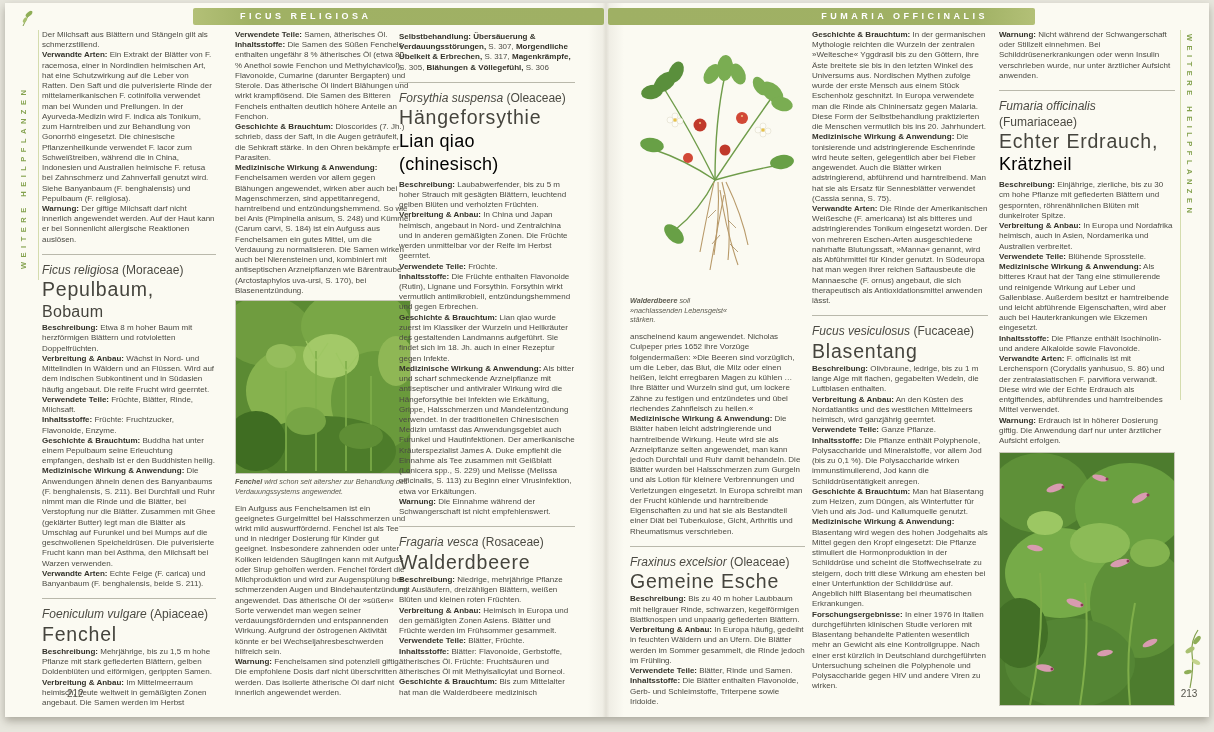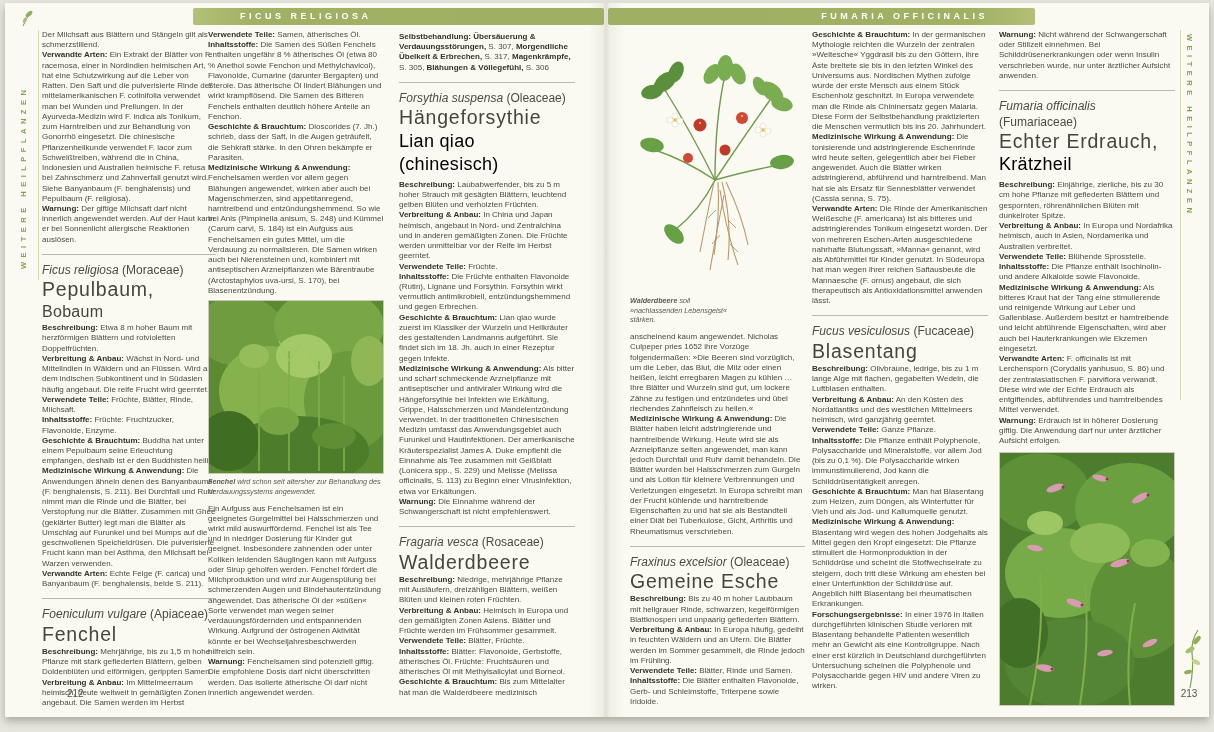--- a/index.html
+++ b/index.html
@@ -83,21 +83,21 @@
   <p class="para"><span class="lead">Geschichte &amp; Brauchtum:</span> <span>Buddha hat unter einem Pepulbaum seine Erleuchtung empfangen, deshalb ist er den Buddhisten heilig.</span></p>
   <p class="para"><span class="lead">Medizinische Wirkung &amp; Anwendung:</span> <span>Die Anwendungen ähneln denen des Banyanbaums (F. benghalensis, S. 211). Bei Durchfall und Ruhr nimmt man die Rinde und die Blätter, bei Verstopfung nur die Blätter. Zusammen mit Ghee (geklärter Butter) legt man die Blätter als Umschlag auf Furunkel und bei Mumps auf die geschwollenen Speicheldrüsen. Die pulverisierte Frucht kann man bei Asthma, den Milchsaft bei Warzen verwenden.</span></p>
   <p class="para"><span class="lead">Verwandte Arten:</span> <span>Echte Feige (F. carica) und Banyanbaum (F. benghalensis, beide S. 211).</span></p>
   <hr class="rule">
   <p class="species"><span class="latin">Foeniculum vulgare</span> <span>(Apiaceae)</span></p>
   <h2 class="title"><span>Fenchel</span></h2>
   <p class="para"><span class="lead">Beschreibung:</span> <span>Mehrjährige, bis zu 1,5 m hohe Pflanze mit stark gefiederten Blättern, gelben Doldenblüten und eiförmigen, gerippten Samen.</span></p>
   <p class="para"><span class="lead">Verbreitung &amp; Anbau:</span> <span>Im Mittelmeerraum heimisch, heute weltweit in gemäßigten Zonen angebaut. Die Samen werden im Herbst geerntet.</span></p>
 </div>
 
-<div class="col" style="left:208px;width:176px;">
+<div class="col" style="left:235px;width:176px;">
   <p class="para"><span class="lead">Verwendete Teile:</span> <span>Samen, ätherisches Öl.</span></p>
   <p class="para"><span class="lead">Inhaltsstoffe:</span> <span>Die Samen des Süßen Fenchels enthalten ungefähr 8 % ätherisches Öl (etwa 80 % Anethol sowie Fenchon und Methylchavicol), Flavonoide, Cumarine (darunter Bergapten) und Sterole. Das ätherische Öl lindert Blähungen und wirkt krampflösend. Die Samen des Bitteren Fenchels enthalten deutlich höhere Anteile an Fenchon.</span></p>
   <p class="para"><span class="lead">Geschichte &amp; Brauchtum:</span> <span>Dioscorides (7. Jh.) schrieb, dass der Saft, in die Augen geträufelt, die Sehkraft stärke. In den Ohren bekämpfe er Parasiten.</span></p>
   <p class="para"><span class="lead">Medizinische Wirkung &amp; Anwendung:</span> <span>Fenchelsamen werden vor allem gegen Blähungen angewendet, wirken aber auch bei Magenschmerzen, sind appetitanregend, harntreibend und entzündungshemmend. So wie bei Anis (Pimpinella anisum, S. 248) und Kümmel (Carum carvi, S. 184) ist ein Aufguss aus Fenchelsamen ein gutes Mittel, um die Verdauung zu normalisieren. Die Samen wirken auch bei Nierensteinen und, kombiniert mit antiseptischen Arzneipflanzen wie Bärentraube (Arctostaphylos uva-ursi, S. 170), bei Blasenentzündung.</span></p>
   <div class="photo">
     <svg width="174" height="172" viewBox="0 0 174 172">
       <rect width="174" height="172" fill="#5b8a33"></rect>
       <ellipse cx="30" cy="30" rx="45" ry="35" fill="#6f9c3f"></ellipse>
       <ellipse cx="120" cy="25" rx="55" ry="38" fill="#79a746"></ellipse>
       <ellipse cx="60" cy="90" rx="50" ry="45" fill="#86b24e"></ellipse>
@@ -243,22 +243,22 @@
 
 <div class="col" style="left:999px;width:176px;">
   <p class="para"><span class="lead">Warnung:</span> <span>Nicht während der Schwangerschaft oder Stillzeit einnehmen. Bei Schilddrüsenerkrankungen oder wenn Insulin verschrieben wurde, nur unter ärztlicher Aufsicht anwenden.</span></p>
   <hr class="rule">
   <p class="species"><span class="latin">Fumaria officinalis</span> <span>(Fumariaceae)</span></p>
   <h2 class="title"><span>Echter Erdrauch,</span></h2>
   <p class="subtitle">Krätzheil</p>
   <p class="para"><span class="lead">Beschreibung:</span> <span>Einjährige, zierliche, bis zu 30 cm hohe Pflanze mit gefiederten Blättern und gespornten, röhrenähnlichen Blüten mit dunkelroter Spitze.</span></p>
   <p class="para"><span class="lead">Verbreitung &amp; Anbau:</span> <span>In Europa und Nordafrika heimisch, auch in Asien, Nordamerika und Australien verbreitet.</span></p>
   <p class="para"><span class="lead">Verwendete Teile:</span> <span>Blühende Sprossteile.</span></p>
+  <p class="para"><span class="lead">Medizinische Wirkung &amp; Anwendung:</span> <span>Als bitteres Kraut hat der Tang eine stimulierende und reinigende Wirkung auf Leber und Gallenblase. Außerdem besitzt er harntreibende und leicht abführende Eigenschaften, wird aber auch bei Hauterkrankungen wie Ekzemen eingesetzt.</span></p>
   <p class="para"><span class="lead">Inhaltsstoffe:</span> <span>Die Pflanze enthält Isochinolin- und andere Alkaloide sowie Flavonoide.</span></p>
-  <p class="para"><span class="lead">Medizinische Wirkung &amp; Anwendung:</span> <span>Als bitteres Kraut hat der Tang eine stimulierende und reinigende Wirkung auf Leber und Gallenblase. Außerdem besitzt er harntreibende und leicht abführende Eigenschaften, wird aber auch bei Hauterkrankungen wie Ekzemen eingesetzt.</span></p>
   <p class="para"><span class="lead">Verwandte Arten:</span> <span>F. officinalis ist mit Lerchensporn (Corydalis yanhusuo, S. 86) und der zentralasiatischen F. parviflora verwandt. Diese wird wie der Echte Erdrauch als entgiftendes, abführendes und harntreibendes Mittel verwendet.</span></p>
   <p class="para"><span class="lead">Warnung:</span> <span>Erdrauch ist in höherer Dosierung giftig. Die Anwendung darf nur unter ärztlicher Aufsicht erfolgen.</span></p>
   <div class="photo" style="margin-top:6px;">
     <svg width="174" height="252" viewBox="0 0 174 252">
       <rect width="174" height="252" fill="#4d7c2e"></rect>
       <ellipse cx="40" cy="40" rx="50" ry="40" fill="#5e9038"></ellipse>
       <ellipse cx="130" cy="55" rx="55" ry="45" fill="#6aa040"></ellipse>
       <ellipse cx="60" cy="120" rx="55" ry="45" fill="#76ab48"></ellipse>
       <ellipse cx="140" cy="150" rx="50" ry="55" fill="#5e9038"></ellipse>
       <ellipse cx="70" cy="210" rx="65" ry="45" fill="#548534"></ellipse>

